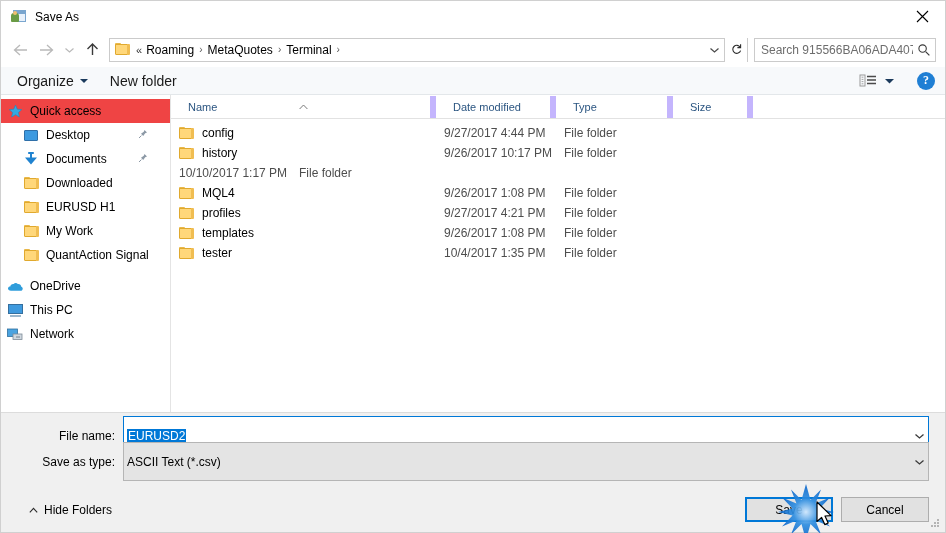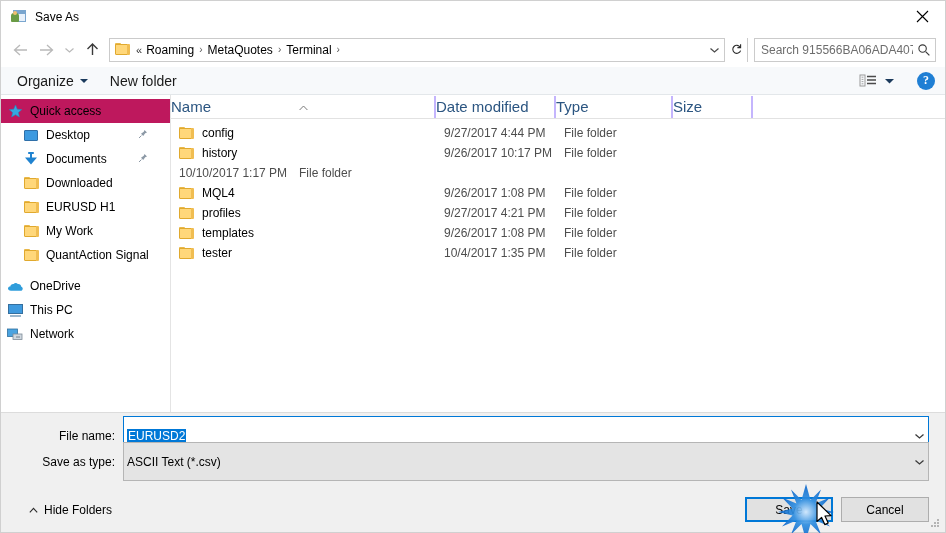--- a/index.html
+++ b/index.html
@@ -268,21 +268,21 @@
     display: flex;
     align-items: center;
     font-size: 12px;
     color: #000;
     padding-left: 10px;
     box-sizing: border-box;
     position: relative;
     white-space: nowrap;
     cursor: default;
   }
-  .nav-item.selected { background: #be185d; }
+  .nav-item.selected { background: #ef4444; }
   .nav-item .ni-icon {
     width: 16px; height: 16px;
     margin-right: 7px;
     flex: none;
     position: relative;
     display: flex; align-items: center; justify-content: center;
   }
   .nav-item.indent-1 { padding-left: 22px; }
   .nav-item.root { padding-left: 6px; }
   .nav-item .pin {
@@ -336,27 +336,27 @@
   .col-header {
     height: 23px;
     min-height: 23px;
     display: flex;
     align-items: flex-end;
     border-bottom: 1px solid #e2e2e2;
     background: #fff;
     position: relative;
   }
   .col {
-    font-size: 15px;
+    font-size: 11px;
     color: #2b5581;
-    padding-left: 0;
+    padding-left: 17px;
     height: 22px;
     line-height: 22px;
     box-sizing: border-box;
-    border-right: 2px solid #c4b5fd;
+    border-right: 6px solid #c4b5fd;
     flex: none;
     position: relative;
     overflow: hidden;
     white-space: nowrap;
     cursor: default;
   }
   .col.name { width: 265px; }
   .col.date { width: 120px; }
   .col.type { width: 117px; }
   .col.size { width: 80px; }

